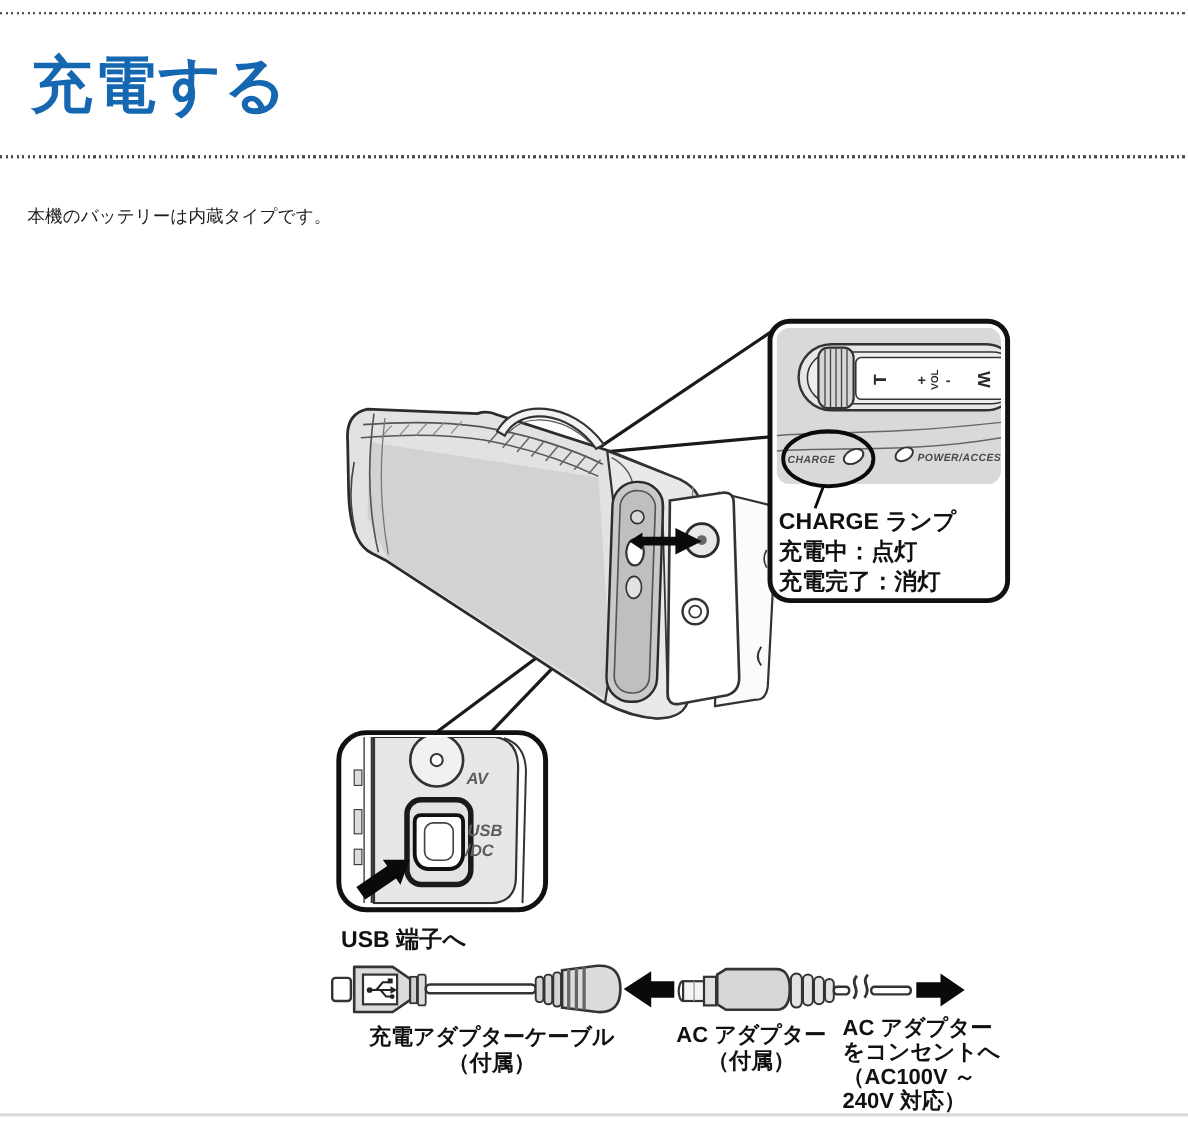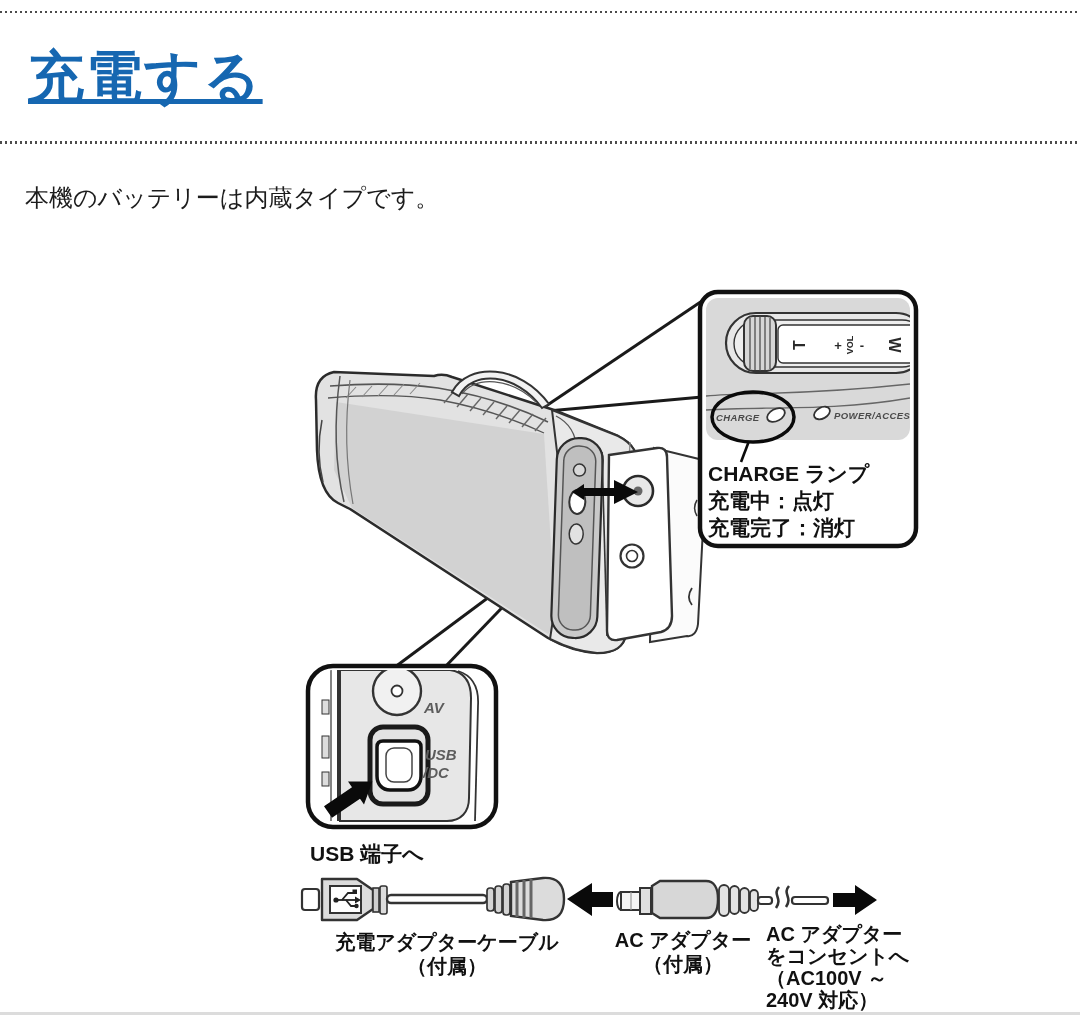--- a/index.html
+++ b/index.html
@@ -9,25 +9,25 @@
     overflow:hidden;color:#1a1a1a;
   }
   .dotted-line{
     position:absolute;left:0;width:1080px;height:3px;
     background-image:repeating-linear-gradient(90deg,#4b4b4b 0 2px,transparent 2px 5px);
   }
   #top-rule{top:11px;height:2px;}
   #heading-rule{top:141px;}
   #page-title{
     position:absolute;left:28px;top:40px;margin:0;
-    font-size:56px;font-weight:bold;color:#1667b1;letter-spacing:2px;text-decoration:underline;
+    font-size:56px;font-weight:bold;color:#1667b1;letter-spacing:2px;
   }
   #intro{
     position:absolute;left:25px;top:176px;
-    font-size:24px;line-height:43px;color:#1c1c1c;
+    font-size:16px;line-height:43px;color:#1c1c1c;
   }
   #diagram-svg{position:absolute;left:0;top:280px;}
   text{font-family:"Liberation Sans","DejaVu Sans",sans-serif;}
   .cap{font-size:21px;font-weight:600;fill:#111;}
   .cable-lbl{font-size:20px;font-weight:600;fill:#111;}
   .small-lbl{font-size:9.5px;font-style:italic;font-weight:bold;fill:#4a4a4a;letter-spacing:.4px;}
   .port-lbl{font-size:15px;font-style:italic;font-weight:900;fill:#5d5d5d;}
   .lever-lbl{font-weight:bold;fill:#2a2a2a;}
   #bottom-rule{position:absolute;left:0;top:1012px;width:1080px;height:3px;background:#dcdcdc;}
 </style>

